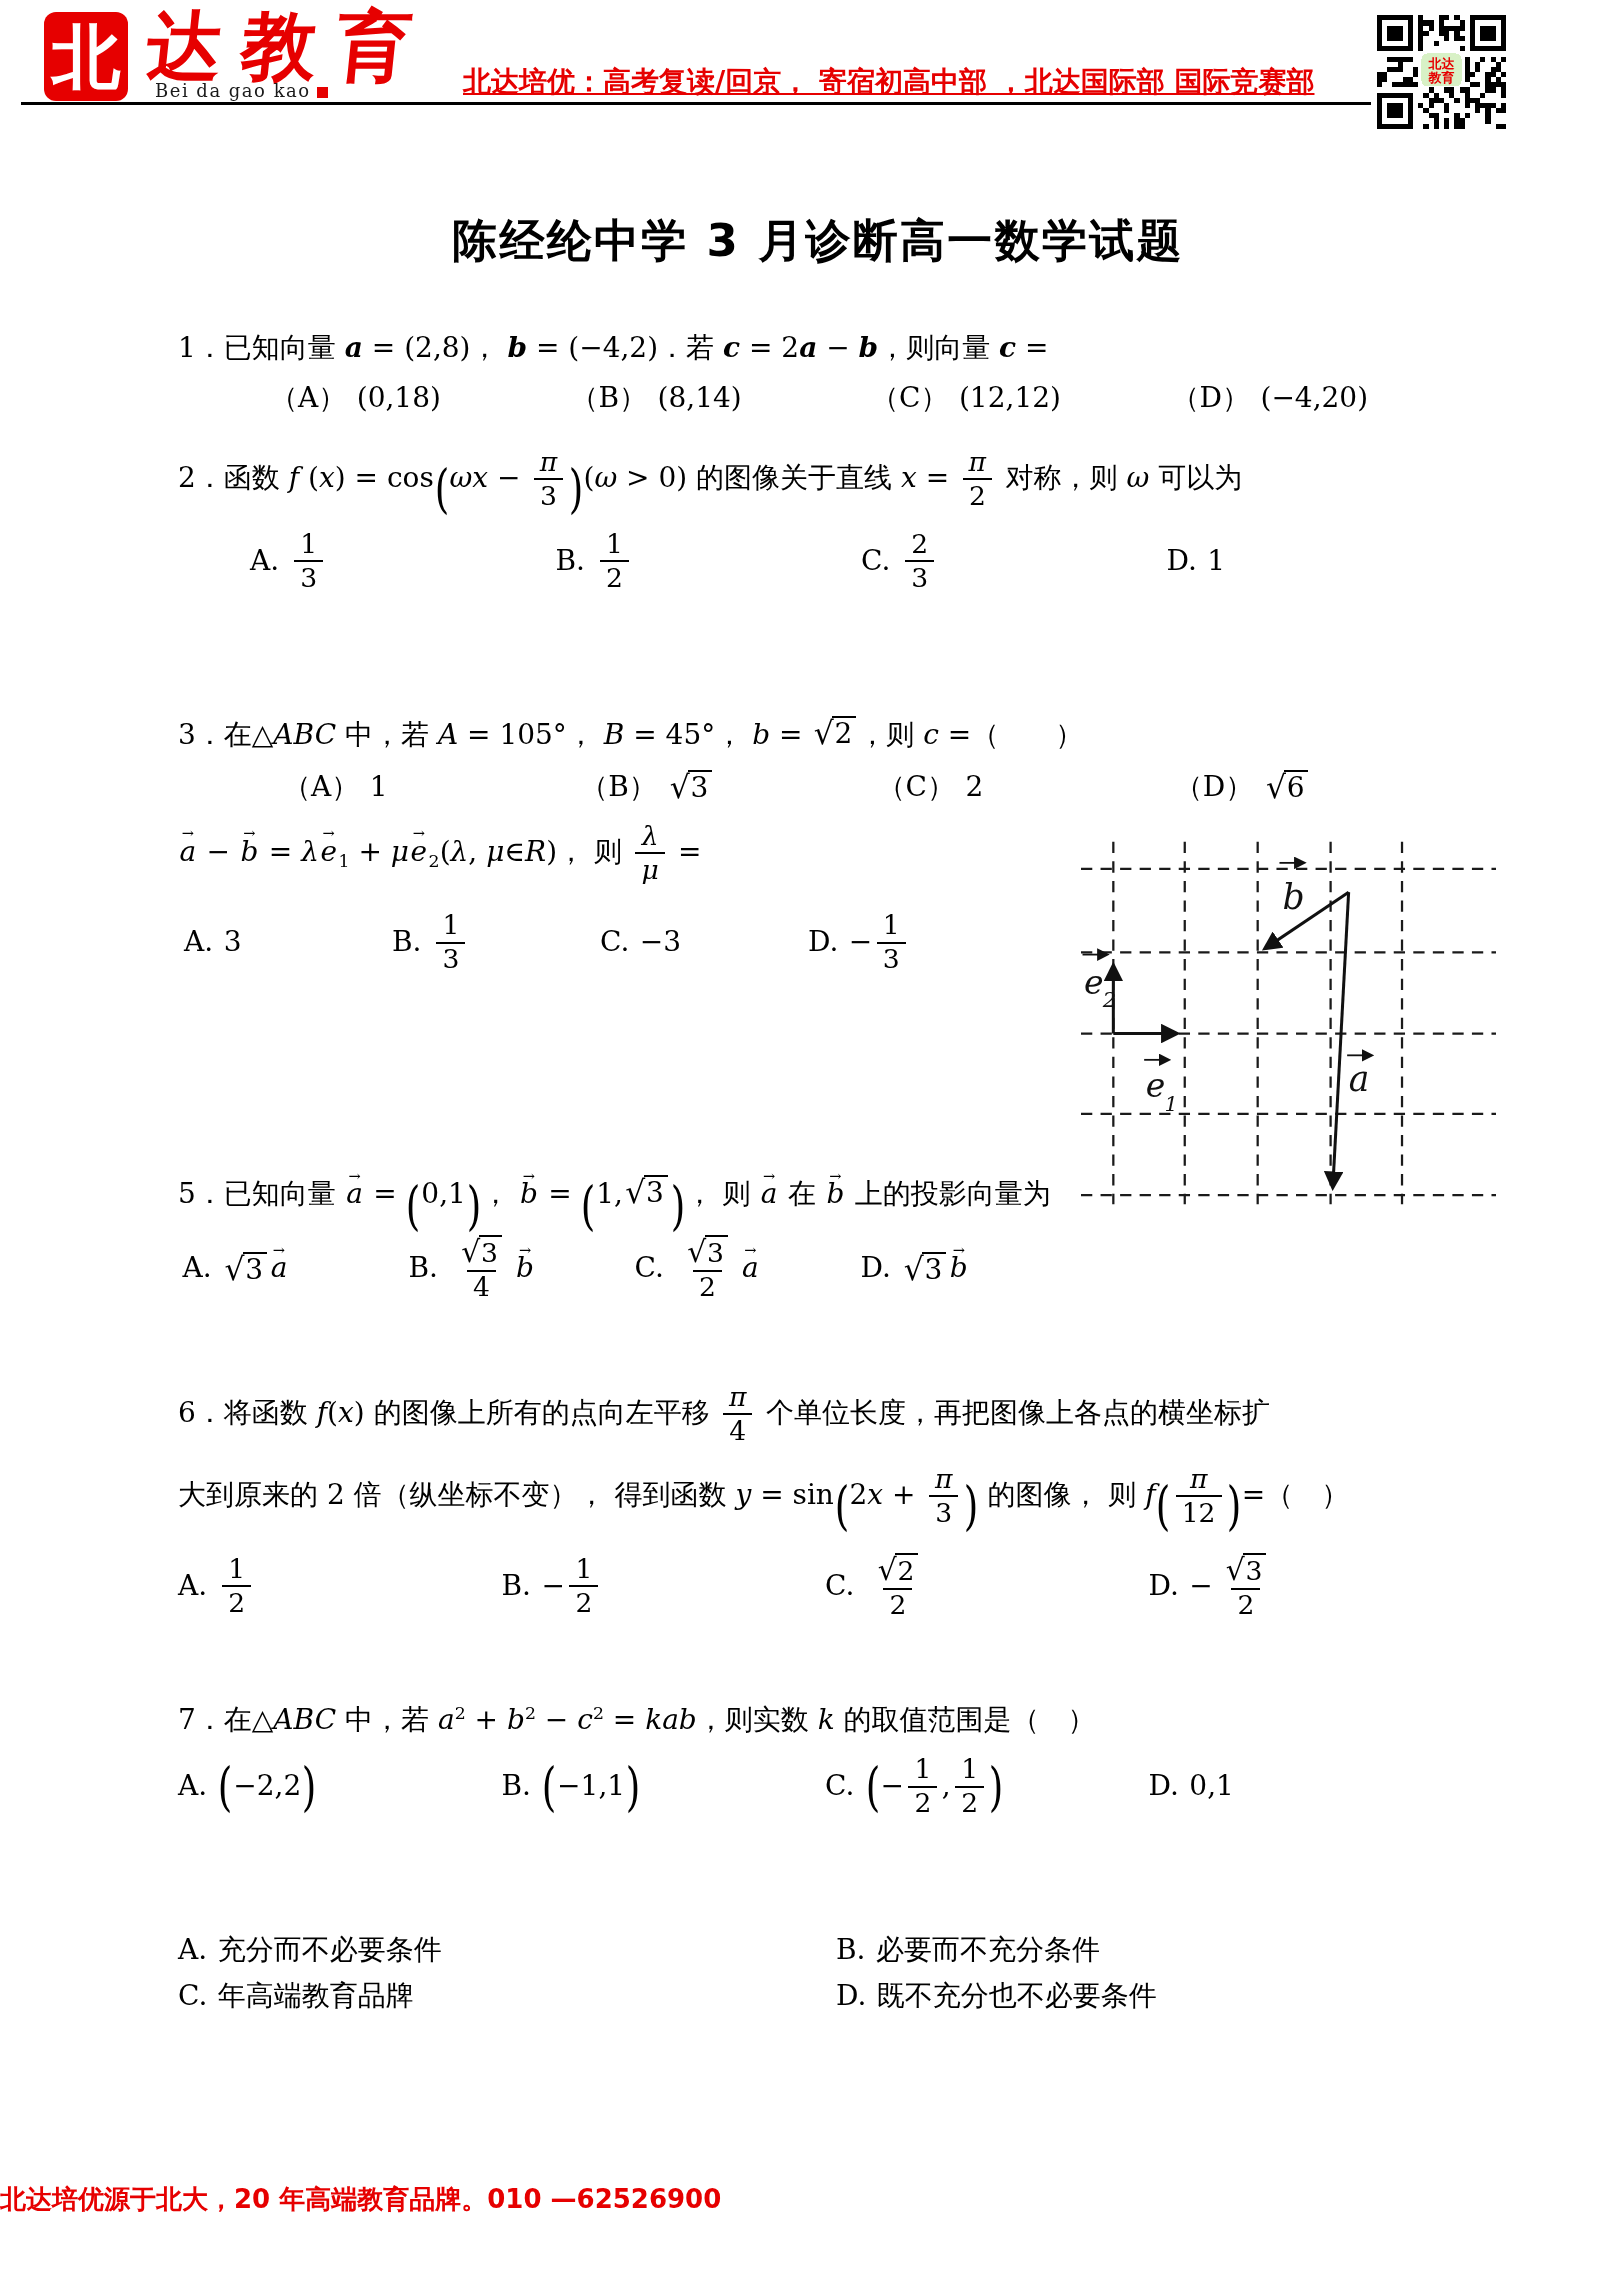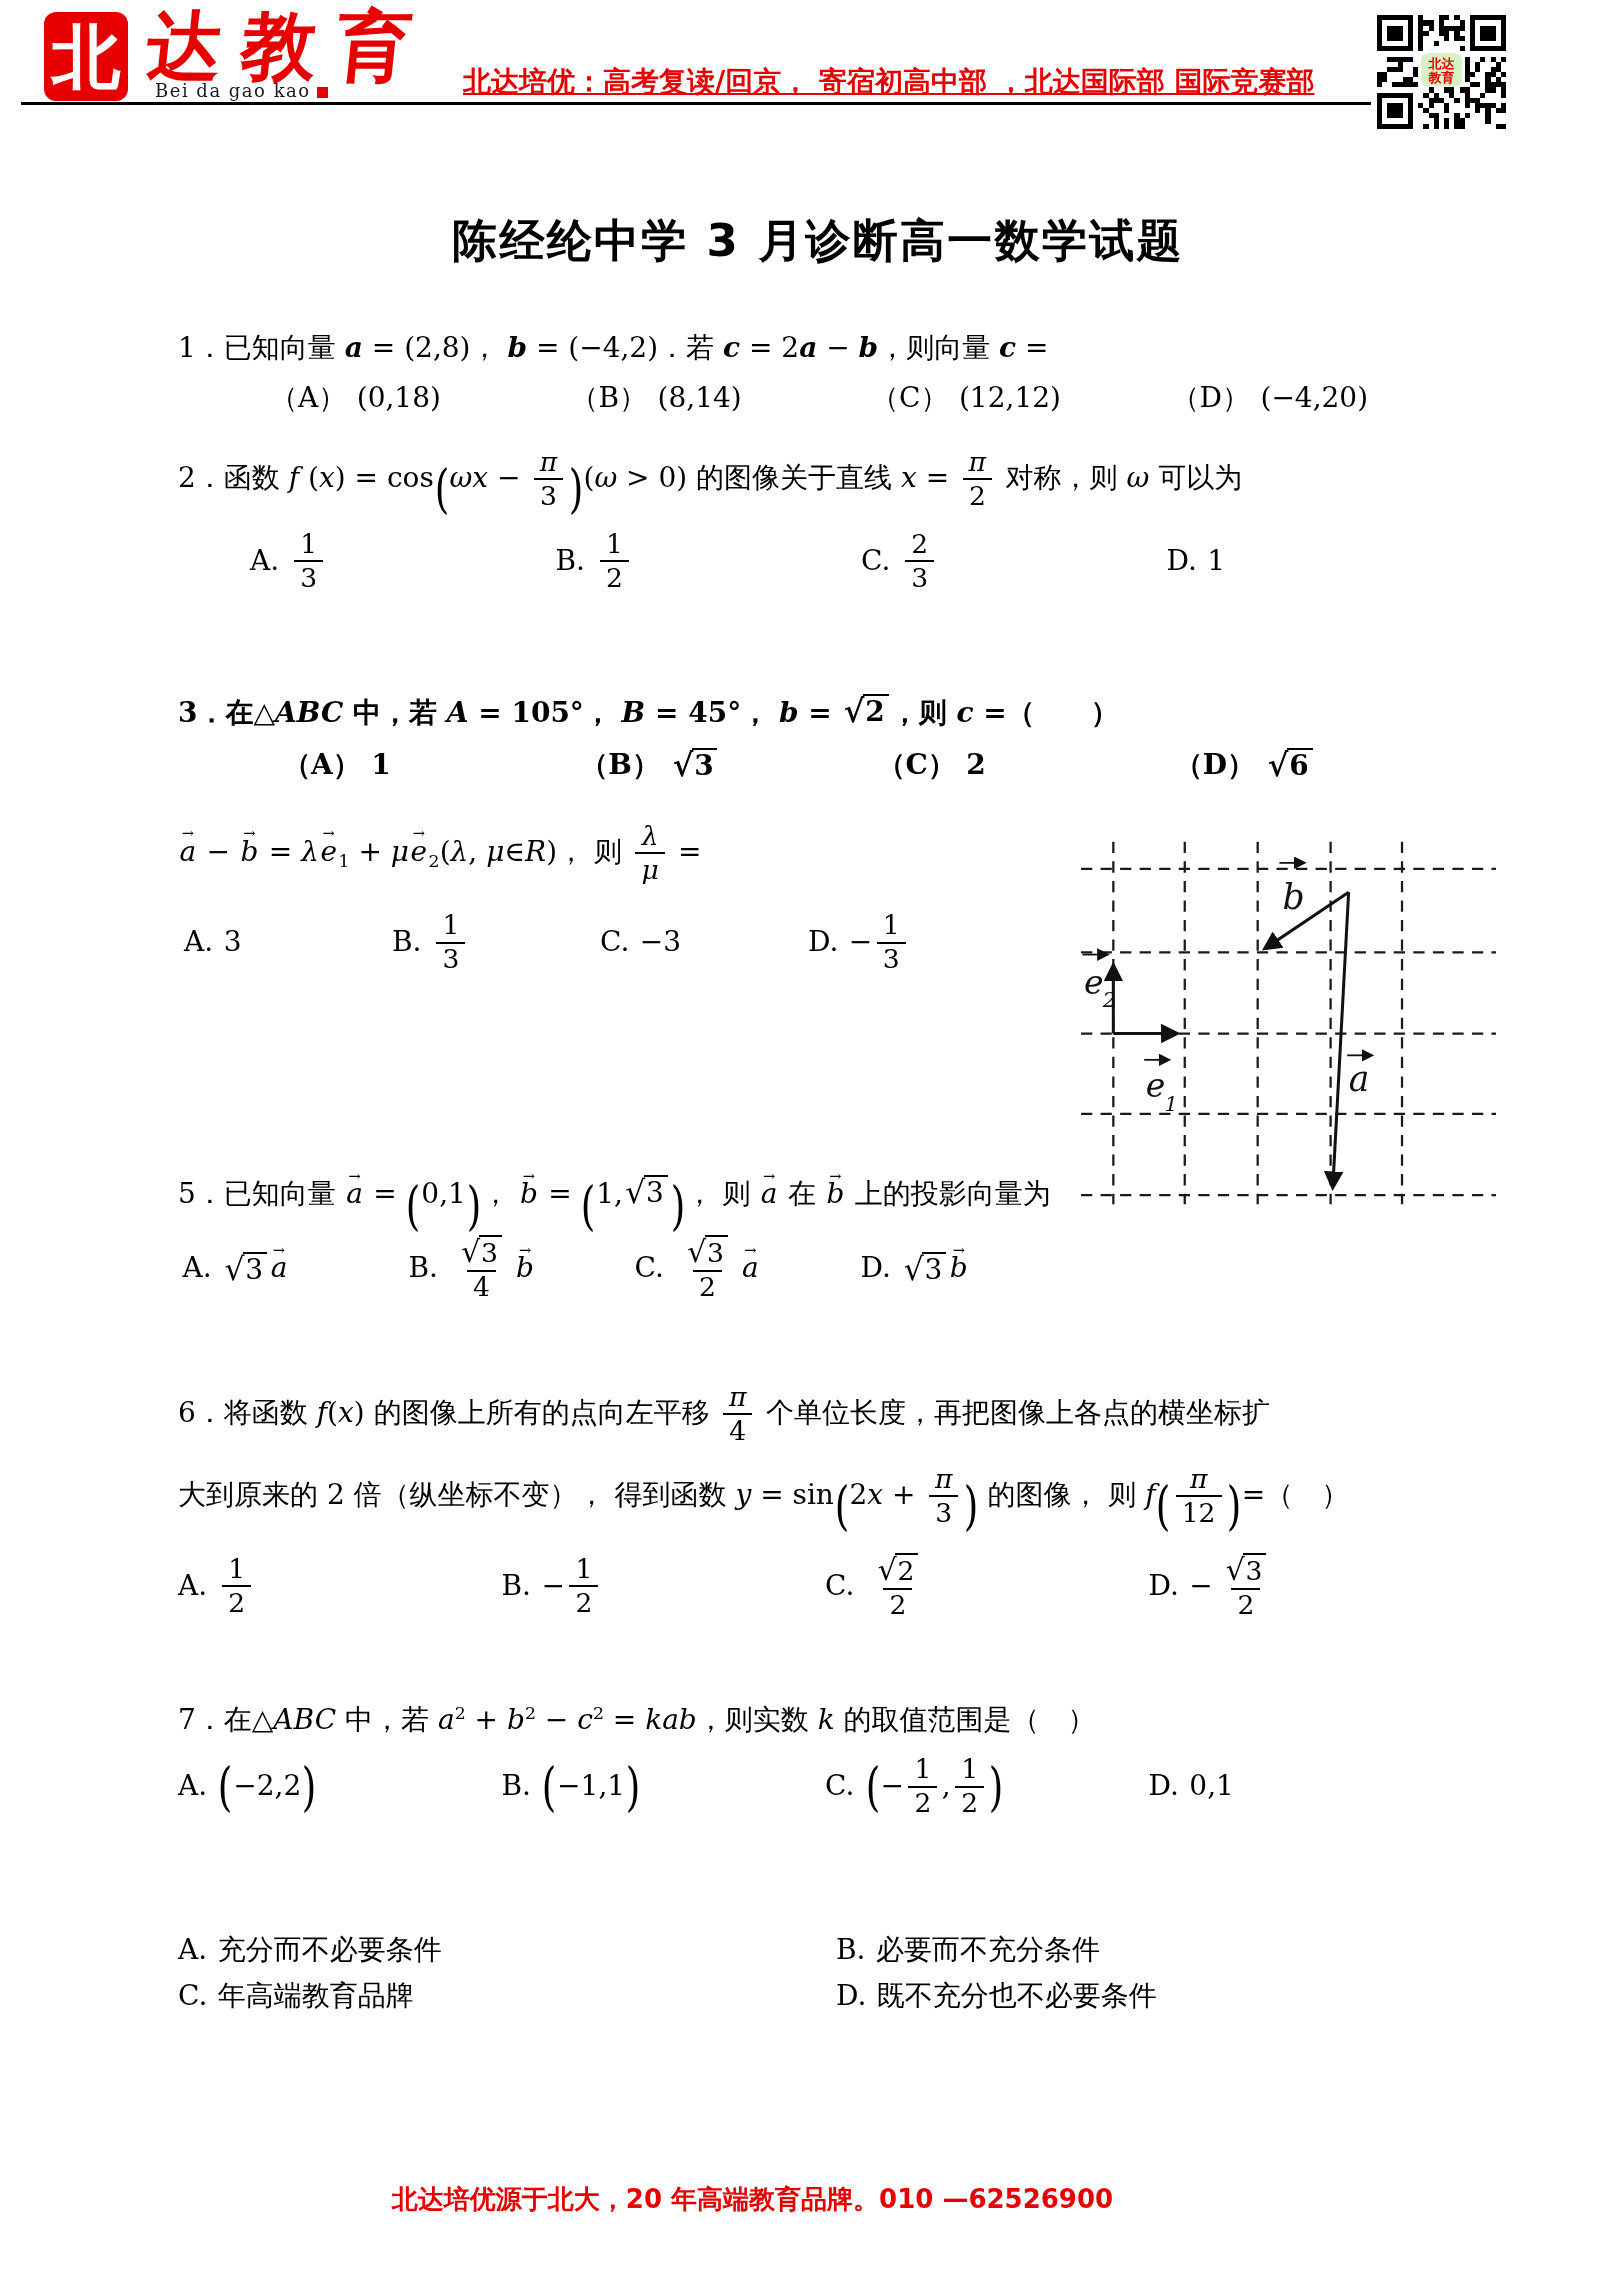--- a/index.html
+++ b/index.html
@@ -53,21 +53,21 @@
   
   .q{position:absolute;left:178px;font-size:28px;line-height:1.3;width:1294px;}
   .stem{white-space:nowrap;}
   .opts{display:flex;align-items:center;white-space:nowrap;}
   .opt{display:inline-flex;align-items:center;}
   .olabel{margin-right:10.5px;}
   .obody{display:inline-flex;align-items:center;}
 
   #q1{top:330px;}   #q1 .opts{margin-top:13.5px;padding-left:92px;} #q1 .opt{width:327px;}
   #q2{top:448px;}   #q2 .opts{margin-top:19.6px;padding-left:72px;}  #q2 .opt{width:340px;}
-  #q3{top:694px;font-weight:bold;}   #q3 .opts{margin-top:15px;padding-left:105px;} #q3 .opt{width:323px;}
+  #q3{top:716px;}   #q3 .opts{margin-top:15px;padding-left:105px;} #q3 .opt{width:323px;}
   #q4{top:822px;width:873px;} #q4 .stem+.stem{margin-top:24px;}
                     #q4 .opts{margin-top:27px;padding-left:6px;}   #q4 .opt{width:208px;}
   #q5{top:1175px;}  #q5 .opts{margin-top:22.6px;padding-left:4.5px;}   #q5 .opt{width:226px;}
   #q6{top:1383px;}  #q6 .stem+.stem{margin-top:19.6px;}
                     #q6 .opts{margin-top:25.6px;}                    #q6 .opt{width:332px;}
   #q7{top:1702px;}  #q7 .opts{margin-top:16.6px;}                    #q7 .opt{width:332px;}
   #q8{top:1915px;}  #q8 .opts{display:grid;grid-template-columns:658px auto;row-gap:10.5px;margin-top:16.6px;}
 
   
   i, .bi{font-style:italic;}
@@ -90,21 +90,21 @@
   .bp{
     display:inline-block;font-size:1.85em;line-height:0;vertical-align:-0.4em;
     transform:scaleX(0.72);margin:0 -2.3px;font-weight:400;
   }
 
   
   .diagram{position:absolute;left:1078px;top:837px;}
 
   
   .footer{
-    position:absolute;left:0;top:2182px;width:1505px;text-align:center;
+    position:absolute;left:0;top:2182px;width:1505px;text-align:left;
     color:var(--brand-red);font-weight:bold;font-size:26px;
     font-family:"DejaVu Sans","Liberation Sans",sans-serif;
   }
 </style>
 </head>
 <body>
 
 <div class="page">
 
   <header>

